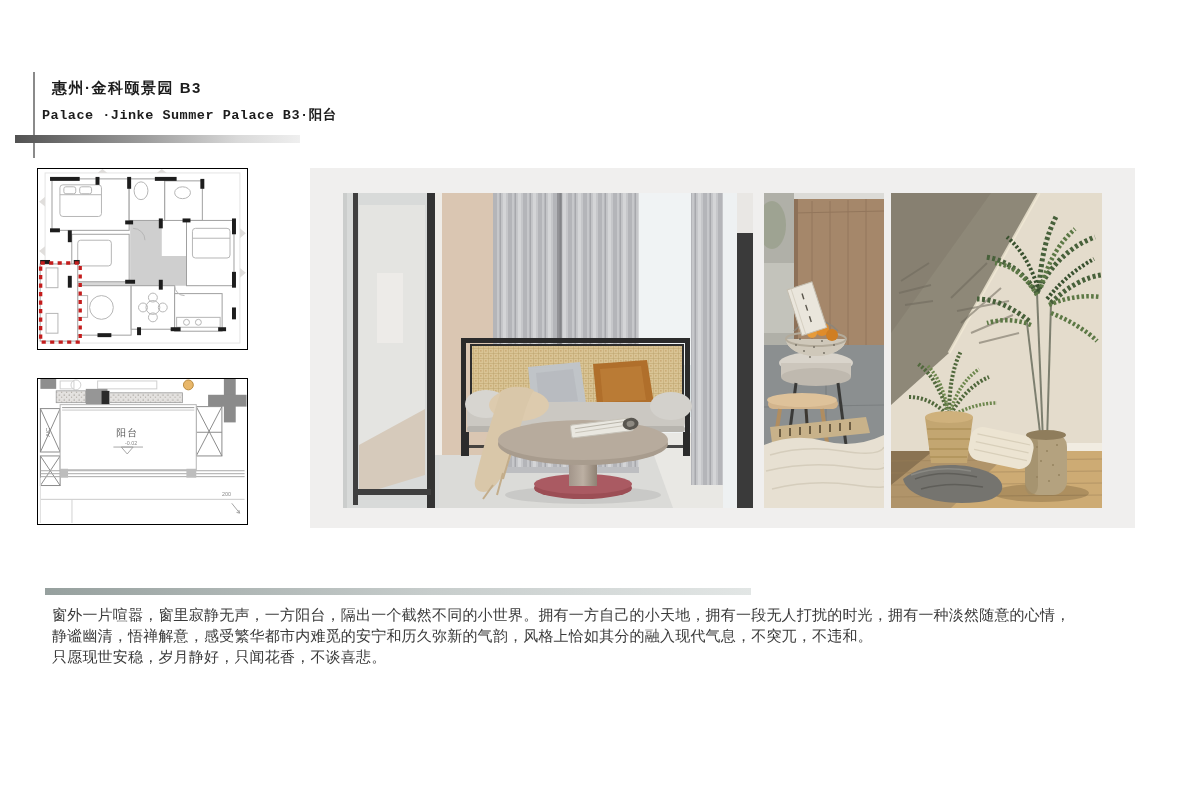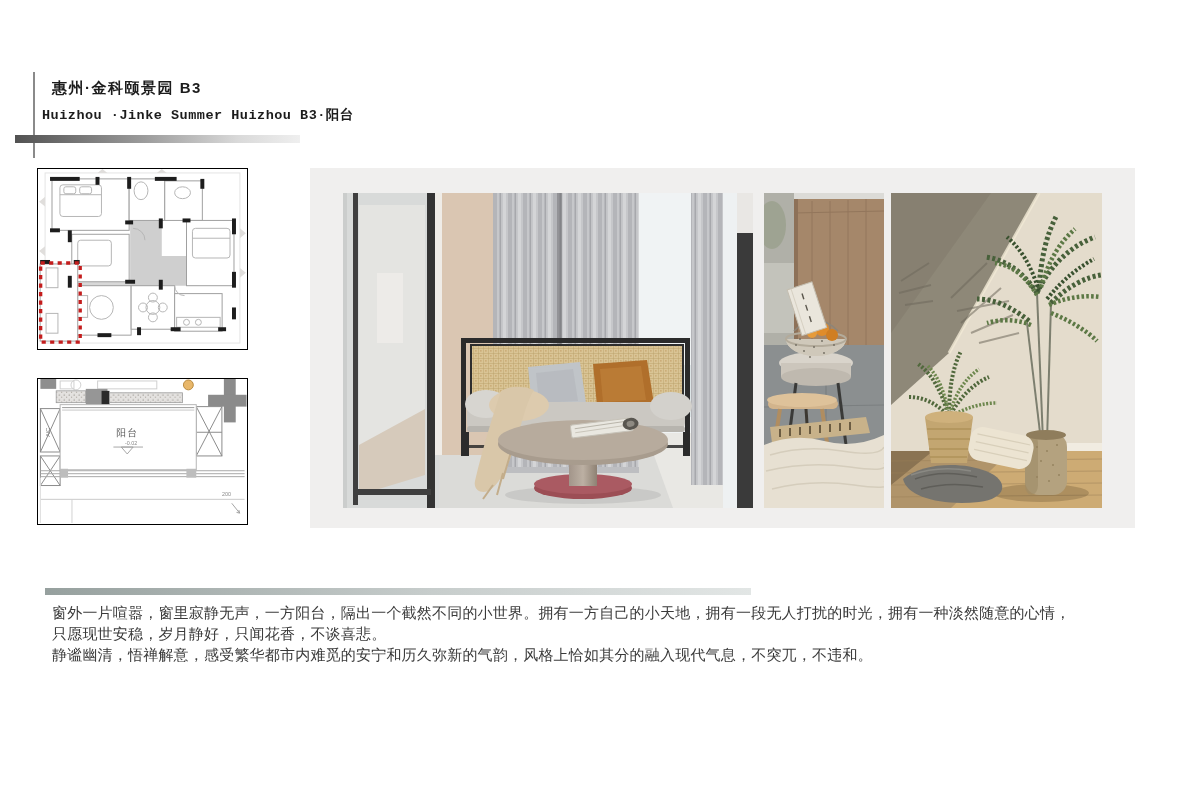--- a/index.html
+++ b/index.html
@@ -26,32 +26,32 @@
   .photo { position:absolute; top:25px; height:315px; display:block; }
   .photo1 { left:33px;  width:410px; }
   .photo2 { left:454px; width:120px; }
   .photo3 { left:581px; width:211px; }
 
   
   .divider-bar { position:absolute; left:45px; top:588px; width:706px; height:7px;
                  background:linear-gradient(to right,#96a09e,#c7cdcc 55%,#e2e6e5); }
   .desc { position:absolute; left:52px; top:604px; width:1105px; font-size:15px; line-height:21px;
           color:#3a3a3a; letter-spacing:0.2px; }
-  .desc span { display:block;font-family:Liberation Mono, monospace; }
+  .desc span { display:block; }
 
   text { font-family:"Liberation Sans","DejaVu Sans",sans-serif; }
 </style>
 </head>
 <body>
 
 <div class="page">
 
   <div class="v-accent"></div>
   <div class="title-cn">惠州·金科颐景园 B3</div>
-  <div class="title-en">Huizhou ·Jinke Summer Huizhou B3·阳台</div>
+  <div class="title-en">Palace ·Jinke Summer Palace B3·阳台</div>
   <div class="h-bar"></div>
 
   <div class="plan plan1">
     <svg viewBox="0 0 211 182">
       <rect x="7" y="4" width="197" height="172" fill="#ffffff" stroke="#e4e4e4"></rect>
       <g fill="#e0dedc">
         <polygon points="7,28 1,33 7,38"></polygon>
           <polygon points="7,78 1,83 7,88"></polygon>
         <polygon points="60,4 65,0 70,4"></polygon>
           <polygon points="120,4 125,0 130,4"></polygon>
@@ -465,17 +465,17 @@
             <path d="M30,296 Q58,288 92,294"></path>
         </g>
         <path d="M20,282 Q48,272 80,278" stroke="#8a8983" stroke-width="1.4" fill="none"></path>
       </g>
     </svg>
   </div>
 
   <div class="divider-bar"></div>
   <div class="desc">
     <span>窗外一片喧嚣，窗里寂静无声，一方阳台，隔出一个截然不同的小世界。拥有一方自己的小天地，拥有一段无人打扰的时光，拥有一种淡然随意的心情，</span>
+    <span>静谧幽清，悟禅解意，感受繁华都市内难觅的安宁和历久弥新的气韵，风格上恰如其分的融入现代气息，不突兀，不违和。</span>
     <span>只愿现世安稳，岁月静好，只闻花香，不谈喜悲。</span>
-    <span>静谧幽清，悟禅解意，感受繁华都市内难觅的安宁和历久弥新的气韵，风格上恰如其分的融入现代气息，不突兀，不违和。</span>
   </div>
 
 </div>
 
 </body></html>

